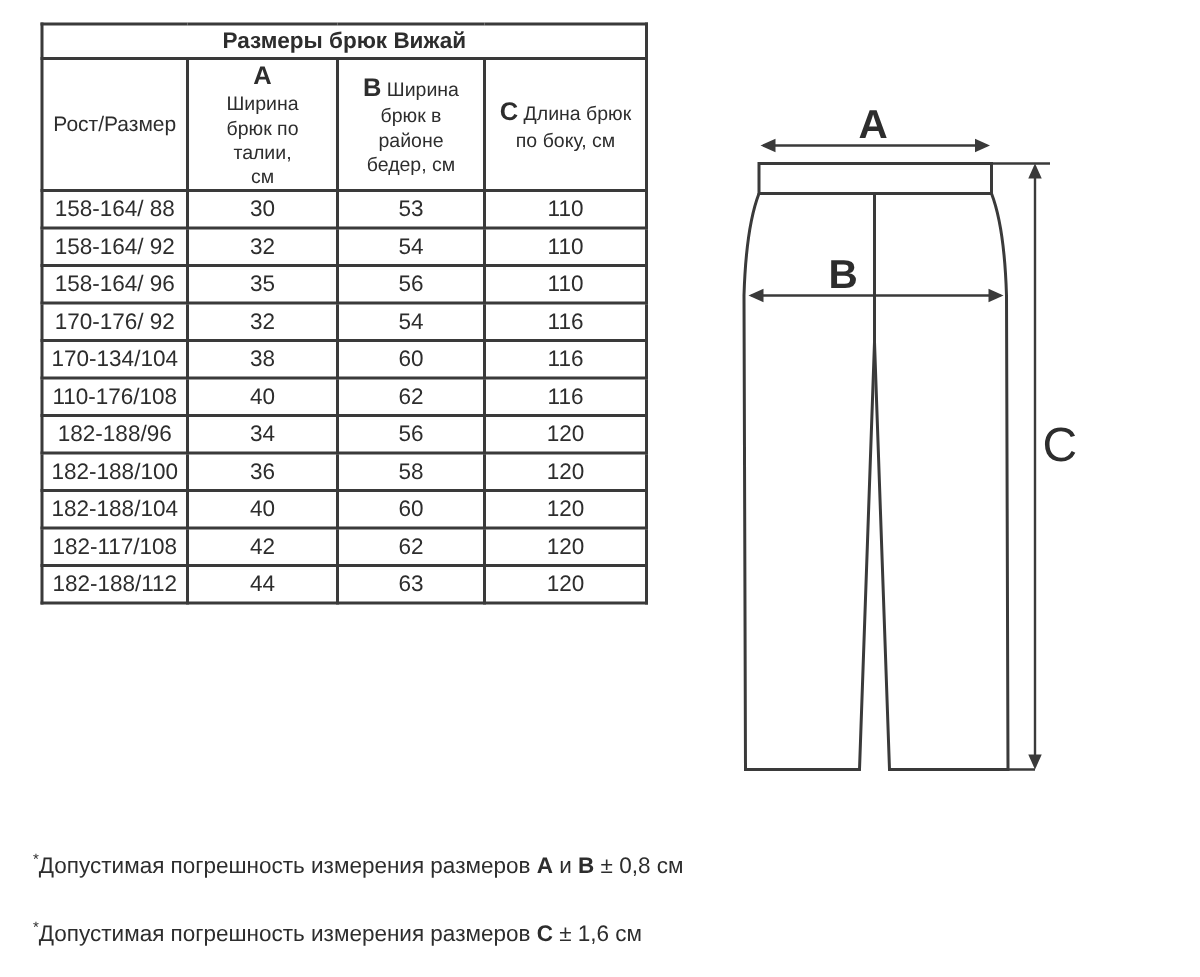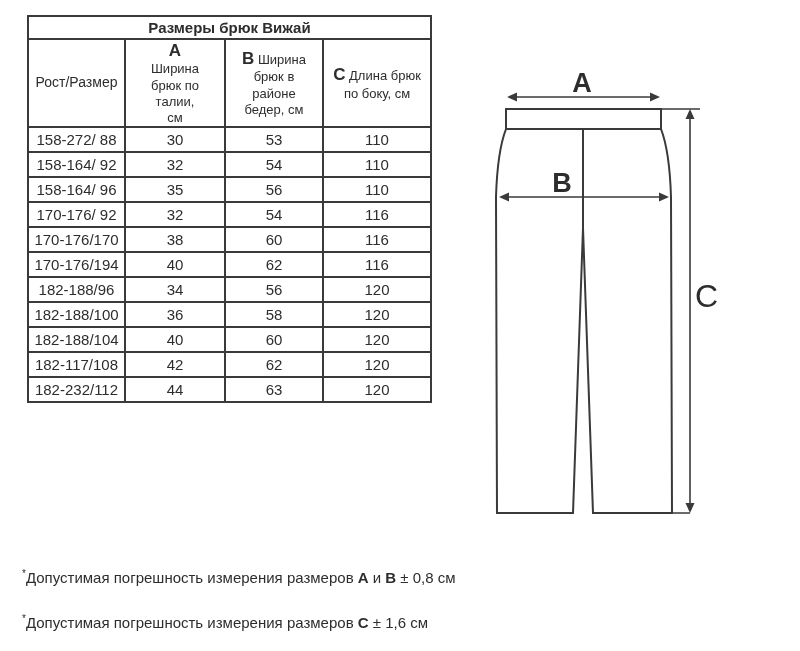--- a/index.html
+++ b/index.html
@@ -71,21 +71,21 @@
       </tr>
       <tr>
         <th class="hdr hdr-size">Рост/Размер</th>
         <th class="hdr hdr-a"><span class="dim-letter">A</span><span> Ширина брюк по талии, см</span></th>
         <th class="hdr hdr-b"><span class="dim-letter">B</span><span> Ширина брюк в районе бедер, см</span></th>
         <th class="hdr hdr-c"><span class="dim-letter">C</span><span> Длина брюк по боку, см</span></th>
       </tr>
     </thead>
     <tbody>
         <tr>
-          <td>158-272/ 88</td>
+          <td>158-164/ 88</td>
           <td>30</td>
           <td>53</td>
           <td>110</td>
         </tr>
         <tr>
           <td>158-164/ 92</td>
           <td>32</td>
           <td>54</td>
           <td>110</td>
         </tr>
@@ -95,27 +95,27 @@
           <td>56</td>
           <td>110</td>
         </tr>
         <tr>
           <td>170-176/ 92</td>
           <td>32</td>
           <td>54</td>
           <td>116</td>
         </tr>
         <tr>
-          <td>170-176/170</td>
+          <td>170-134/104</td>
           <td>38</td>
           <td>60</td>
           <td>116</td>
         </tr>
         <tr>
-          <td>170-176/194</td>
+          <td>110-176/108</td>
           <td>40</td>
           <td>62</td>
           <td>116</td>
         </tr>
         <tr>
           <td>182-188/96</td>
           <td>34</td>
           <td>56</td>
           <td>120</td>
         </tr>
@@ -131,21 +131,21 @@
           <td>60</td>
           <td>120</td>
         </tr>
         <tr>
           <td>182-117/108</td>
           <td>42</td>
           <td>62</td>
           <td>120</td>
         </tr>
         <tr>
-          <td>182-232/112</td>
+          <td>182-188/112</td>
           <td>44</td>
           <td>63</td>
           <td>120</td>
         </tr>
       </tbody>
   </table>
 
   <svg class="diagram" viewBox="0 0 335 485" xmlns="http://www.w3.org/2000/svg">
 
     <rect x="33" y="67" width="155" height="20" class="garment"></rect>

